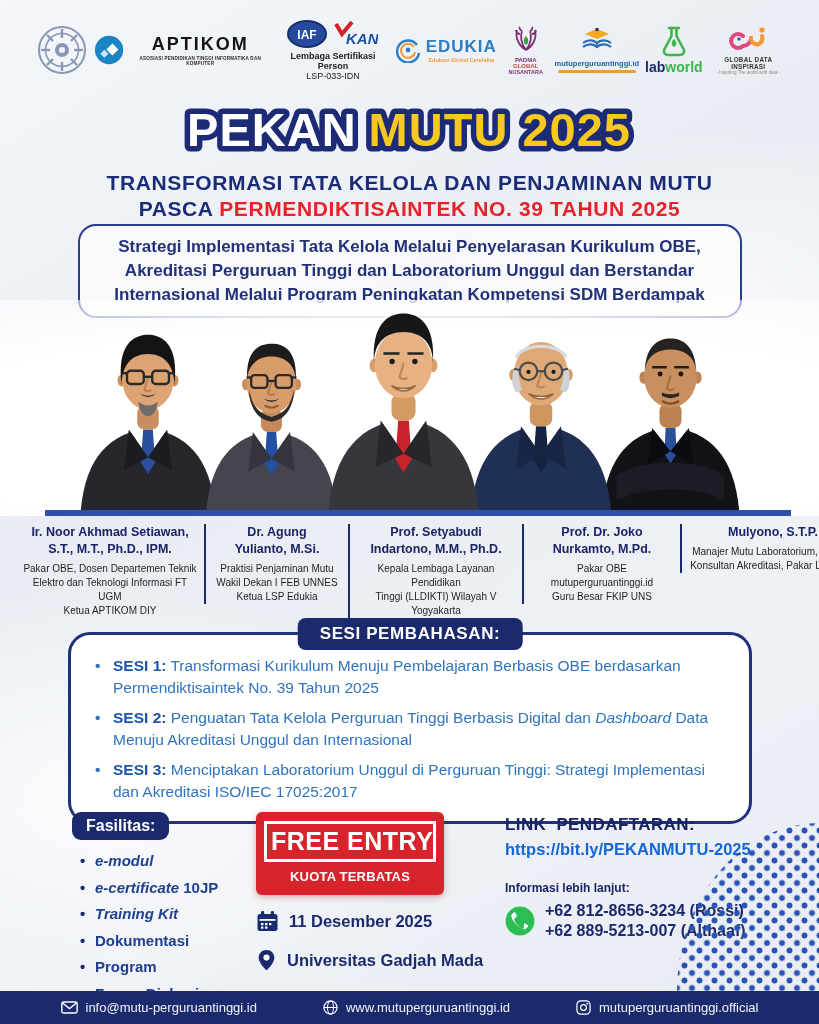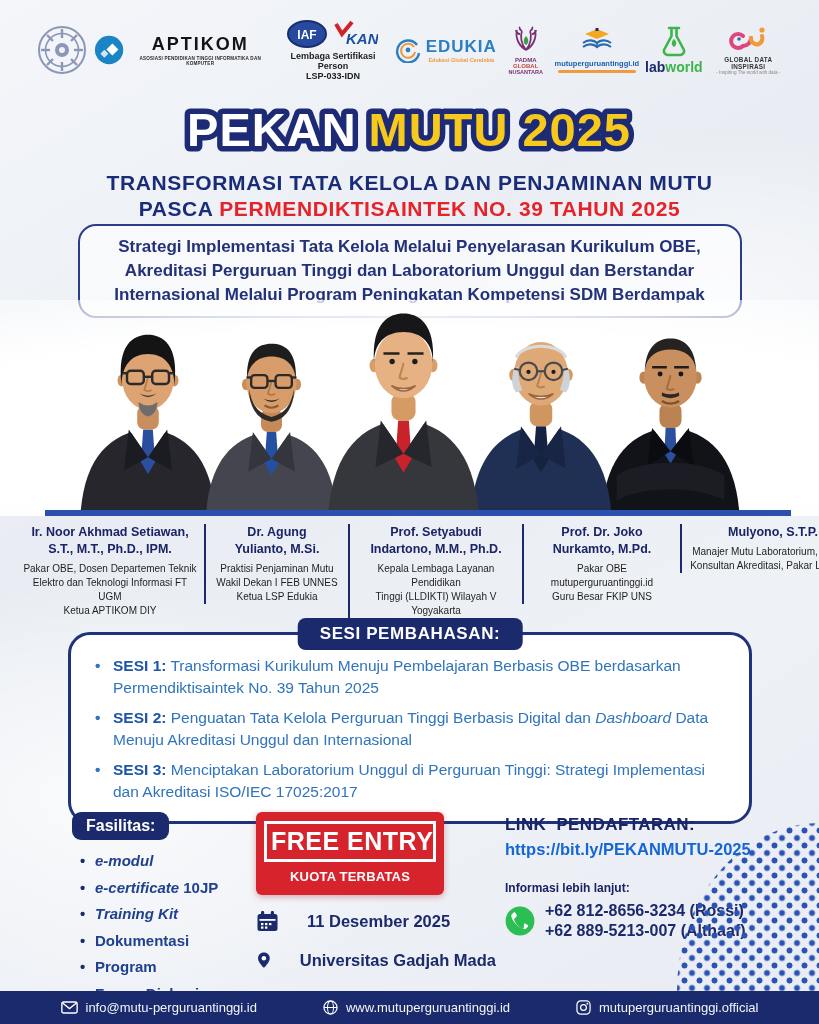--- a/index.html
+++ b/index.html
@@ -13,21 +13,21 @@
                radial-gradient(50% 25% at 88% 30%, rgba(255,255,255,.6), rgba(255,255,255,0) 70%);
     pointer-events:none;}
   
   .logos{position:absolute; top:14px; left:36px; width:752px; height:72px;
     display:flex; align-items:center; justify-content:space-between; gap:6px;}
   .logo{display:flex; flex-direction:column; align-items:center; text-align:center;}
   .logo-row{display:flex; align-items:center; gap:5px;}
   .aptikom-name{font-size:18px; font-weight:bold; letter-spacing:2px; color:#141414;}
   .aptikom-tag{font-size:4.6px; font-weight:bold; color:#2a2a2a; letter-spacing:.2px; margin-top:1px;}
   .lsp-l1{font-size:9px; font-weight:bold; color:#1c1c1c; margin-top:3px;}
-  .lsp-l2{font-size:9px; font-weight:bold; color:#1c1c1c;}
+  .lsp-l2{font-size:9px; font-weight:normal; color:#1c1c1c;}
   .edukia-name{font-size:17px; font-weight:bold; color:#2b7fc4; letter-spacing:1px;}
   .edukia-tag{font-size:5.5px; font-weight:bold; color:#f09a3e;}
   .padma-l1{font-size:6px; font-weight:bold; margin-top:1px;}
   .padma-w1{color:#7c2f71;} .padma-w2{color:#c2483f;}
   .padma-l2{font-size:5.5px; font-weight:bold; color:#7c2f71;}
   .mpt-name{font-size:7.5px; font-weight:bold; color:#1f5fb0; margin-top:2px;}
   .mpt-bar{width:78px; height:3px; background:#f09a3e; border-radius:2px; margin-top:2px;}
   .lab-name{font-size:14px; font-weight:bold; margin-top:2px;}
   .lab-p1{color:#1b2a6c;} .lab-p2{color:#3cb54a;}
   .gdi-name{font-size:6.3px; font-weight:bold; color:#333; margin-top:2px; letter-spacing:.3px;}
@@ -79,21 +79,21 @@
   .fac-item::before{content:"•"; position:absolute; left:2px; color:#1b2a6c;}
   .fac-item.it .fac-pre{font-style:italic;}
   .fac-bold{font-weight:bold; margin-left:4px;}
   .fac-bold:empty{display:none;}
   .eventcol{position:absolute; top:812px; left:256px; width:240px;}
   .redbox{width:172px; background:#d7232b; border-radius:6px; padding:9px 8px 11px; text-align:center;
     box-shadow:0 2px 6px rgba(160,30,35,.35);}
   .free{border:3px solid #fff; padding:3px 4px; font-size:25px; font-weight:bold; color:#fff;
     letter-spacing:.5px; white-space:nowrap;}
   .kuota{margin-top:7px; font-size:13px; font-weight:bold; color:#fff; letter-spacing:.2px; white-space:nowrap;}
-  .ev-row{display:flex; align-items:center; gap:28px; margin-top:15px;
+  .ev-row{display:flex; align-items:center; gap:10px; margin-top:15px;
     font-size:16.5px; font-weight:bold; color:#1b2a6c; white-space:nowrap;}
   .regcol{position:absolute; top:815px; left:505px; width:292px;}
   .reg-h{font-size:17px; font-weight:bold; color:#1a2364; letter-spacing:.4px; word-spacing:5px;}
   .reg-link{margin-top:5px; font-size:16.5px; font-weight:bold; color:#1566d6; text-decoration:none; display:inline-block;}
   .info-h{margin-top:22px; font-size:12px; font-weight:bold; color:#1a2364;}
   .wa-row{display:flex; align-items:center; gap:10px; margin-top:7px;}
   .phones{display:flex; flex-direction:column; gap:2px;}
   .phone{font-size:16px; font-weight:bold; color:#1b2a6c; white-space:nowrap;}
   
   .dots{position:absolute; right:0; bottom:33px; width:142px; height:168px;

